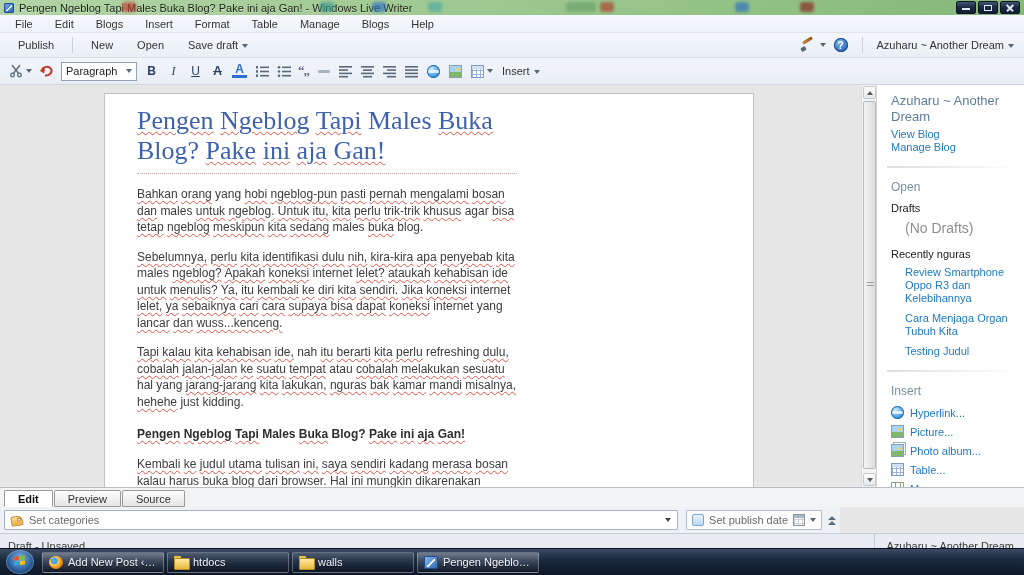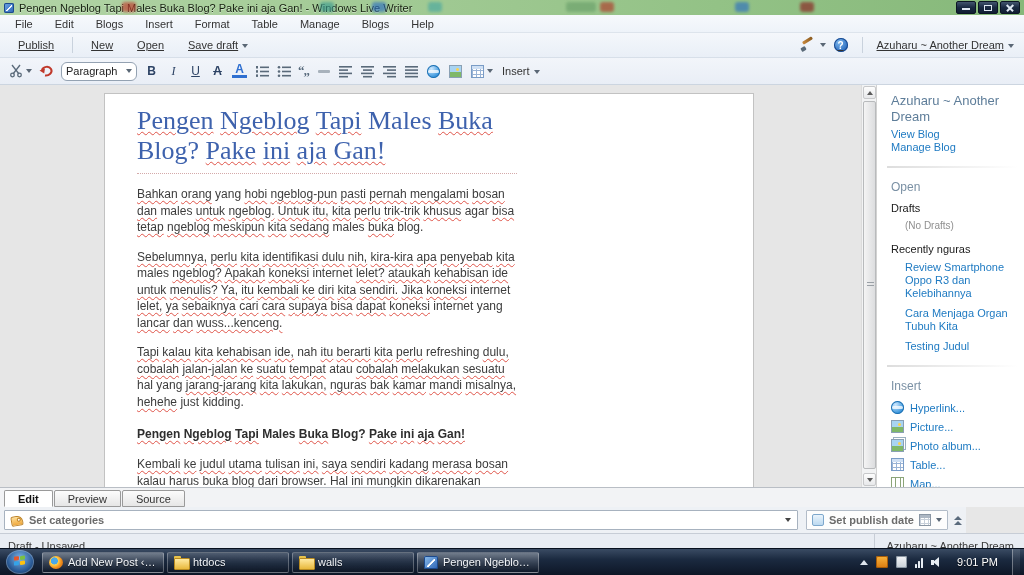--- a/index.html
+++ b/index.html
@@ -28,42 +28,42 @@
 
   
   #menubar { position:absolute; left:0; top:15px; width:1024px; height:18px;
     background:linear-gradient(#f6f9fc,#eef3f9); border-bottom:1px solid #dde4ec;
     display:flex; align-items:center; padding-left:4px; }
   .menu-item { padding:2px 11px; font-size:11px; color:#333; cursor:pointer; }
 
   
   #toolbar { position:absolute; left:0; top:33px; width:1024px; height:25px;
     background:linear-gradient(#f4f7fb,#e9eff7); border-bottom:1px solid #d7dfe9;
-    display:flex; align-items:center; padding:0 6px;text-decoration:underline; }
+    display:flex; align-items:center; padding:0 6px; }
   .tbtn { padding:3px 12px; font-size:11px; color:#333; cursor:pointer; border-radius:2px; }
   .vsep { width:1px; height:16px; background:#c9d2dd; margin:0 6px; }
   .darr { display:inline-block; width:0; height:0; border-left:3px solid transparent;
     border-right:3px solid transparent; border-top:4px solid #5a6775; margin-left:4px; vertical-align:middle; }
   #toolbar-right { margin-left:auto; display:flex; align-items:center; gap:8px; }
   .brush { width:16px; height:14px; position:relative; }
   .brush::before { content:""; position:absolute; left:2px; top:1px; width:11px; height:3px;
     background:linear-gradient(90deg,#c98a3e,#8a5a1e); transform:rotate(-32deg); border-radius:1px; }
   .brush::after { content:""; position:absolute; left:1px; bottom:1px; width:5px; height:4px;
     background:#5a6a78; transform:rotate(-32deg); border-radius:1px; }
   .helpico { width:14px; height:14px; border-radius:50%; color:#fff; font-weight:bold; font-size:10px;
     background:radial-gradient(circle at 35% 30%,#7db8ee,#2e6fc0 70%,#1c4f96); display:flex;
     align-items:center; justify-content:center; box-shadow:inset 0 0 0 1px #1a4a90; }
   #account-btn { font-size:11px; color:#333; cursor:pointer; padding-right:4px; }
 
   
   #formatbar { position:absolute; left:0; top:58px; width:1024px; height:27px;
     background:linear-gradient(#f2f5fa,#e9eef6); border-bottom:1px solid #ccd5e0;
     display:flex; align-items:center; padding:0 8px; gap:7px; }
   .fico { width:15px; height:15px; display:flex; align-items:center; justify-content:center; cursor:pointer; flex:none; }
-  .style-combo { width:76px; height:19px; background:#fff; border:1px solid #94a2b2; border-radius:6px;
+  .style-combo { width:76px; height:19px; background:#fff; border:1px solid #94a2b2; border-radius:0;
     display:flex; align-items:center; padding:0 4px; font-size:11px; color:#222; cursor:pointer; }
   .style-combo .darr { margin-left:auto; }
   .fmt-letter { font-size:12px; color:#2c4264; cursor:pointer; width:15px; text-align:center; }
   .b { font-weight:bold; } .i { font-style:italic; font-family:"Liberation Serif",serif; }
   .u { text-decoration:underline; } .strike { text-decoration:line-through; }
   .fontcolor { color:#2f6fd0; font-weight:bold; border-bottom:3px solid #2f6fd0; line-height:11px; }
   .quote-glyph { font-family:"Liberation Serif",serif; font-weight:bold; font-size:13px; color:#55687a; letter-spacing:-1px; }
   .hrico { width:12px; height:3px; background:#a8b2bc; border-radius:1px; }
   .insert-lbl { font-size:11px; color:#333; cursor:pointer; margin-left:2px; }
 
@@ -92,21 +92,21 @@
     background:repeating-linear-gradient(#9aa0a6 0 1px,transparent 1px 3px); }
 
   
   #sidebar { position:absolute; right:0; top:0; width:148px; height:402px; background:#fff;
     border-left:1px solid #d2d2d2; padding:8px 6px 0 14px; overflow:hidden; }
   #blog-title { font-size:13px; line-height:16px; color:#5e7d99; margin-bottom:3px; }
   .side-link { display:block; font-size:11px; line-height:13px; color:#1e7ac2; cursor:pointer; text-decoration:none; }
   .side-div { height:2px; margin:12px 0 12px -4px; background:linear-gradient(90deg,#ddd,rgba(221,221,221,0)); }
   .sec-head { font-size:12px; color:#7a90a4; margin-bottom:8px; }
   .bold-lbl { font-size:11px; font-weight:normal; color:#1a1a1a; margin-bottom:6px; }
-  .muted { font-size:10px; color:#8f8f8f; margin:0 0 12px 14px; }
+  .muted { font-size:14px; color:#8f8f8f; margin:0 0 12px 14px; }
   .recent-link { display:block; font-size:11px; line-height:13px; color:#1e7ac2; margin:0 0 7px 14px; cursor:pointer; }
   .ins-item { display:flex; align-items:center; gap:6px; margin-bottom:6px; cursor:pointer; }
   .ins-item span.lbl { font-size:11px; color:#1e7ac2; }
 
   .ic { width:13px; height:13px; display:inline-block; flex:none; position:relative; }
   .ic-hyperlink { border-radius:50%; background:radial-gradient(circle at 35% 30%,#cfe9ff,#3c97dd 65%,#1a64a8); box-shadow:inset 0 0 0 1px #1d6fb0; }
   .ic-hyperlink::after { content:""; position:absolute; left:1px; top:5px; width:11px; height:3px; border-radius:2px;
     background:rgba(255,255,255,.75); }
   .ic-picture,.ic-album { background:linear-gradient(#a8d4f2 55%,#7fb868 55%); border:1px solid #8aa0b4; }
   .ic-picture::after,.ic-album::after { content:""; position:absolute; right:2px; top:2px; width:3px; height:3px;
@@ -124,22 +124,22 @@
     background:#fff; box-shadow:0 0 0 1px #bf8428; }
 
   
   #tabbar { position:absolute; left:0; top:487px; width:1024px; height:20px; background:#f2f3f5;
     border-top:1px solid #b9bec5; display:flex; align-items:flex-start; padding:2px 0 0 4px; }
   .tab { height:17px; padding:2px 13px 0; font-size:11px; color:#333; border:1px solid #9a9a9a;
     border-radius:2px 2px 0 0; background:linear-gradient(#fcfcfc,#e6e6e6); margin-right:1px; cursor:pointer; }
   .tab.active { background:#fff; font-weight:bold; color:#111; border-bottom-color:#fff; }
 
   
-  #catbar { position:absolute; left:0; top:507px; width:966px; height:26px; background:#eef1f5;
-    display:flex; align-items:center; padding:0 4px;font-weight:bold; }
+  #catbar { position:absolute; left:0; top:507px; width:840px; height:26px; background:#eef1f5;
+    display:flex; align-items:center; padding:0 4px; }
   #cat-combo { width:852px; height:20px; background:#fff; border:1px solid #a7b2bf; border-radius:1px;
     display:flex; align-items:center; gap:6px; padding:0 6px; cursor:pointer; }
   #cat-combo .lbl { font-size:11px; color:#6b6b6b; }
   #cat-combo .darr { margin-left:auto; border-top-color:#444; }
   #pubdate { width:146px; height:20px; margin-left:8px; background:#fdfdfd; border:1px solid #b2bcc8;
     border-radius:1px; display:flex; align-items:center; gap:5px; padding:0 5px; cursor:pointer; }
   .chk { width:12px; height:12px; border:1px solid #7da7cc; background:linear-gradient(#eaf4fc,#bcd9f0); border-radius:2px; flex:none; }
   #pubdate .lbl { font-size:11px; color:#6b6b6b; white-space:nowrap; }
   .cal { width:12px; height:12px; border:1px solid #8a96a4; background:#fff; flex:none; margin-left:auto;
     background-image:linear-gradient(#aeb8c4 3px,transparent 3px),linear-gradient(90deg,#c8d0da 1px,transparent 1px),linear-gradient(#c8d0da 1px,transparent 1px);
@@ -472,28 +472,15 @@
         <span class="lbl">htdocs</span>
       </div>
     <div class="task-btn">
         <i class="tico tico-folder"></i>
         <span class="lbl">walls</span>
       </div>
     <div class="task-btn active">
         <i class="tico tico-writer"></i>
         <span class="lbl">Pengen Ngeblog Ta...</span>
       </div>
-    <div id="tray">
-      <i class="tray-up"></i>
-      <i class="tray-orange"></i>
-      <i class="tray-flag"></i>
-      <span class="tray-signal">
-          <i></i>
-          <i></i>
-          <i></i>
-        </span>
-      <i class="tray-speaker"></i>
-      <span id="tray-time">9:01 PM</span>
-      <div id="show-desktop"></div>
-    </div>
   </div>
 
 </div>
 
 </body></html>

